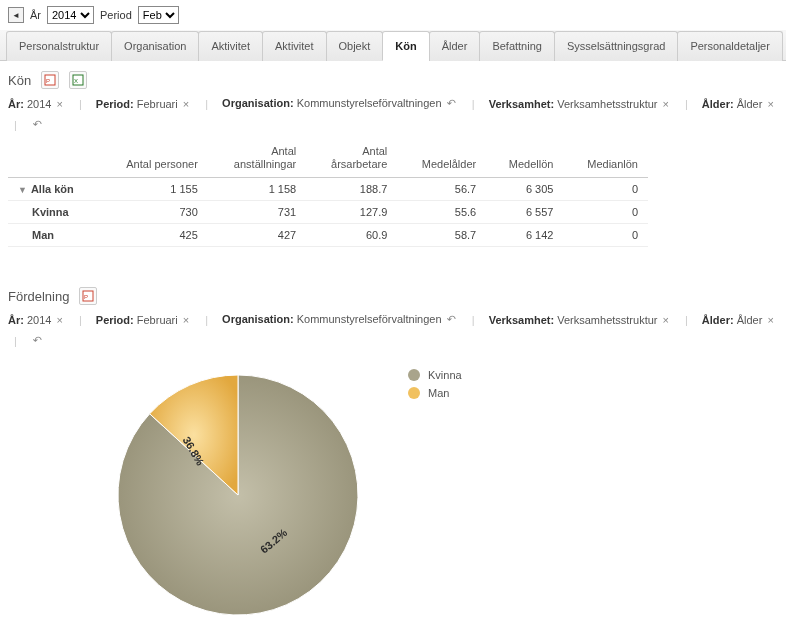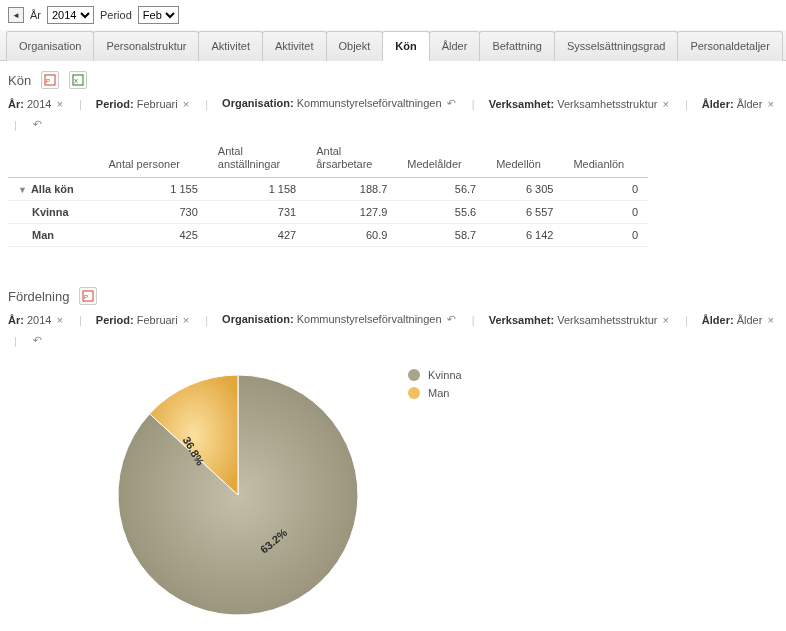--- a/index.html
+++ b/index.html
@@ -109,21 +109,21 @@
     cursor: pointer;
     padding: 0 2px;
   }
   table.data {
     border-collapse: collapse;
     margin: 0 8px;
     width: 640px;
     font-size: 11px;
   }
   table.data th {
-    text-align: left;
+    text-align: right;
     font-weight: normal;
     color: #555;
     padding: 6px 10px;
     border-bottom: 1px solid #ccc;
     vertical-align: bottom;
     line-height: 1.2;
   }
   table.data th:first-child { text-align: left; }
   table.data td {
     text-align: right;
@@ -185,22 +185,22 @@
   <select>
     <option>2014</option>
   </select>
   <label>Period</label>
   <select>
     <option>Feb</option>
   </select>
 </div>
 
 <div class="tabs">
+  <div class="tab">Personalstruktur</div>
   <div class="tab">Organisation</div>
-  <div class="tab">Personalstruktur</div>
   <div class="tab">Aktivitet</div>
   <div class="tab">Aktivitet</div>
   <div class="tab">Objekt</div>
   <div class="tab active">Kön</div>
   <div class="tab">Ålder</div>
   <div class="tab">Befattning</div>
   <div class="tab">Sysselsättningsgrad</div>
   <div class="tab">Personaldetaljer</div>
 </div>
 

